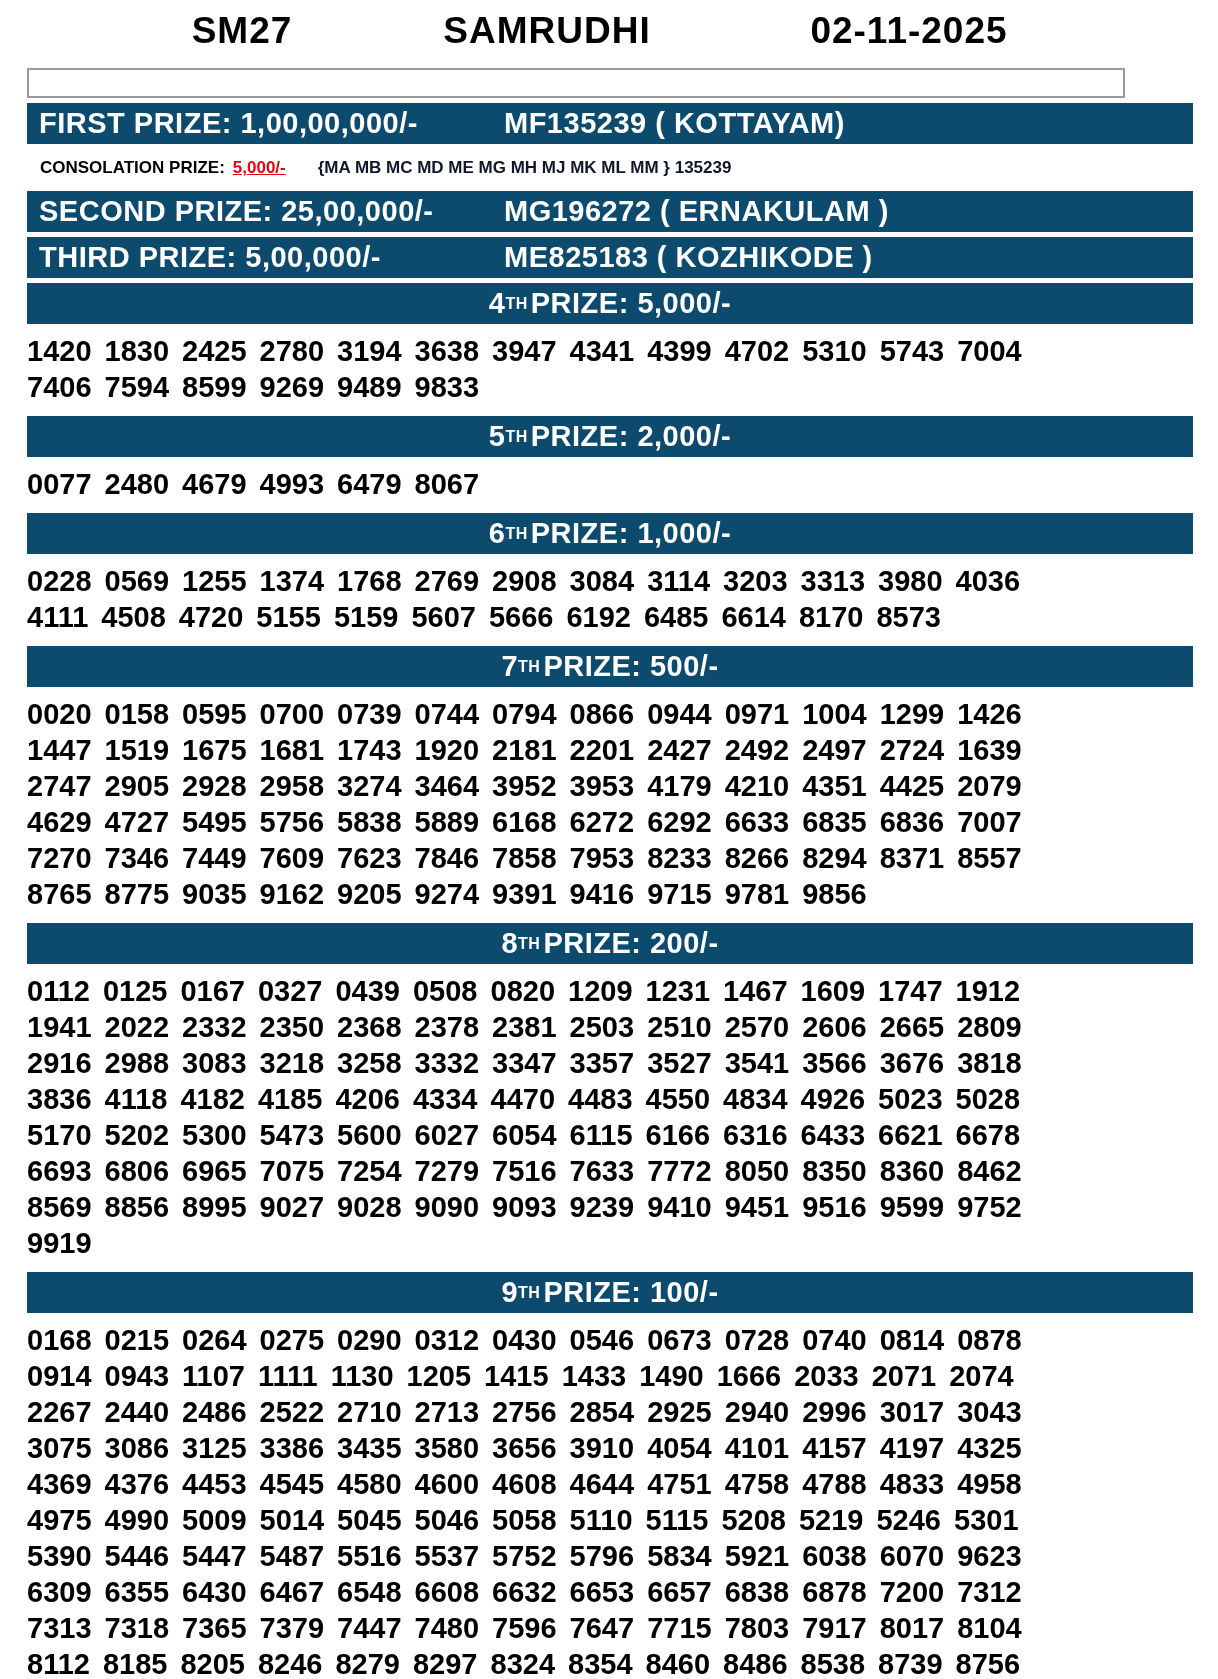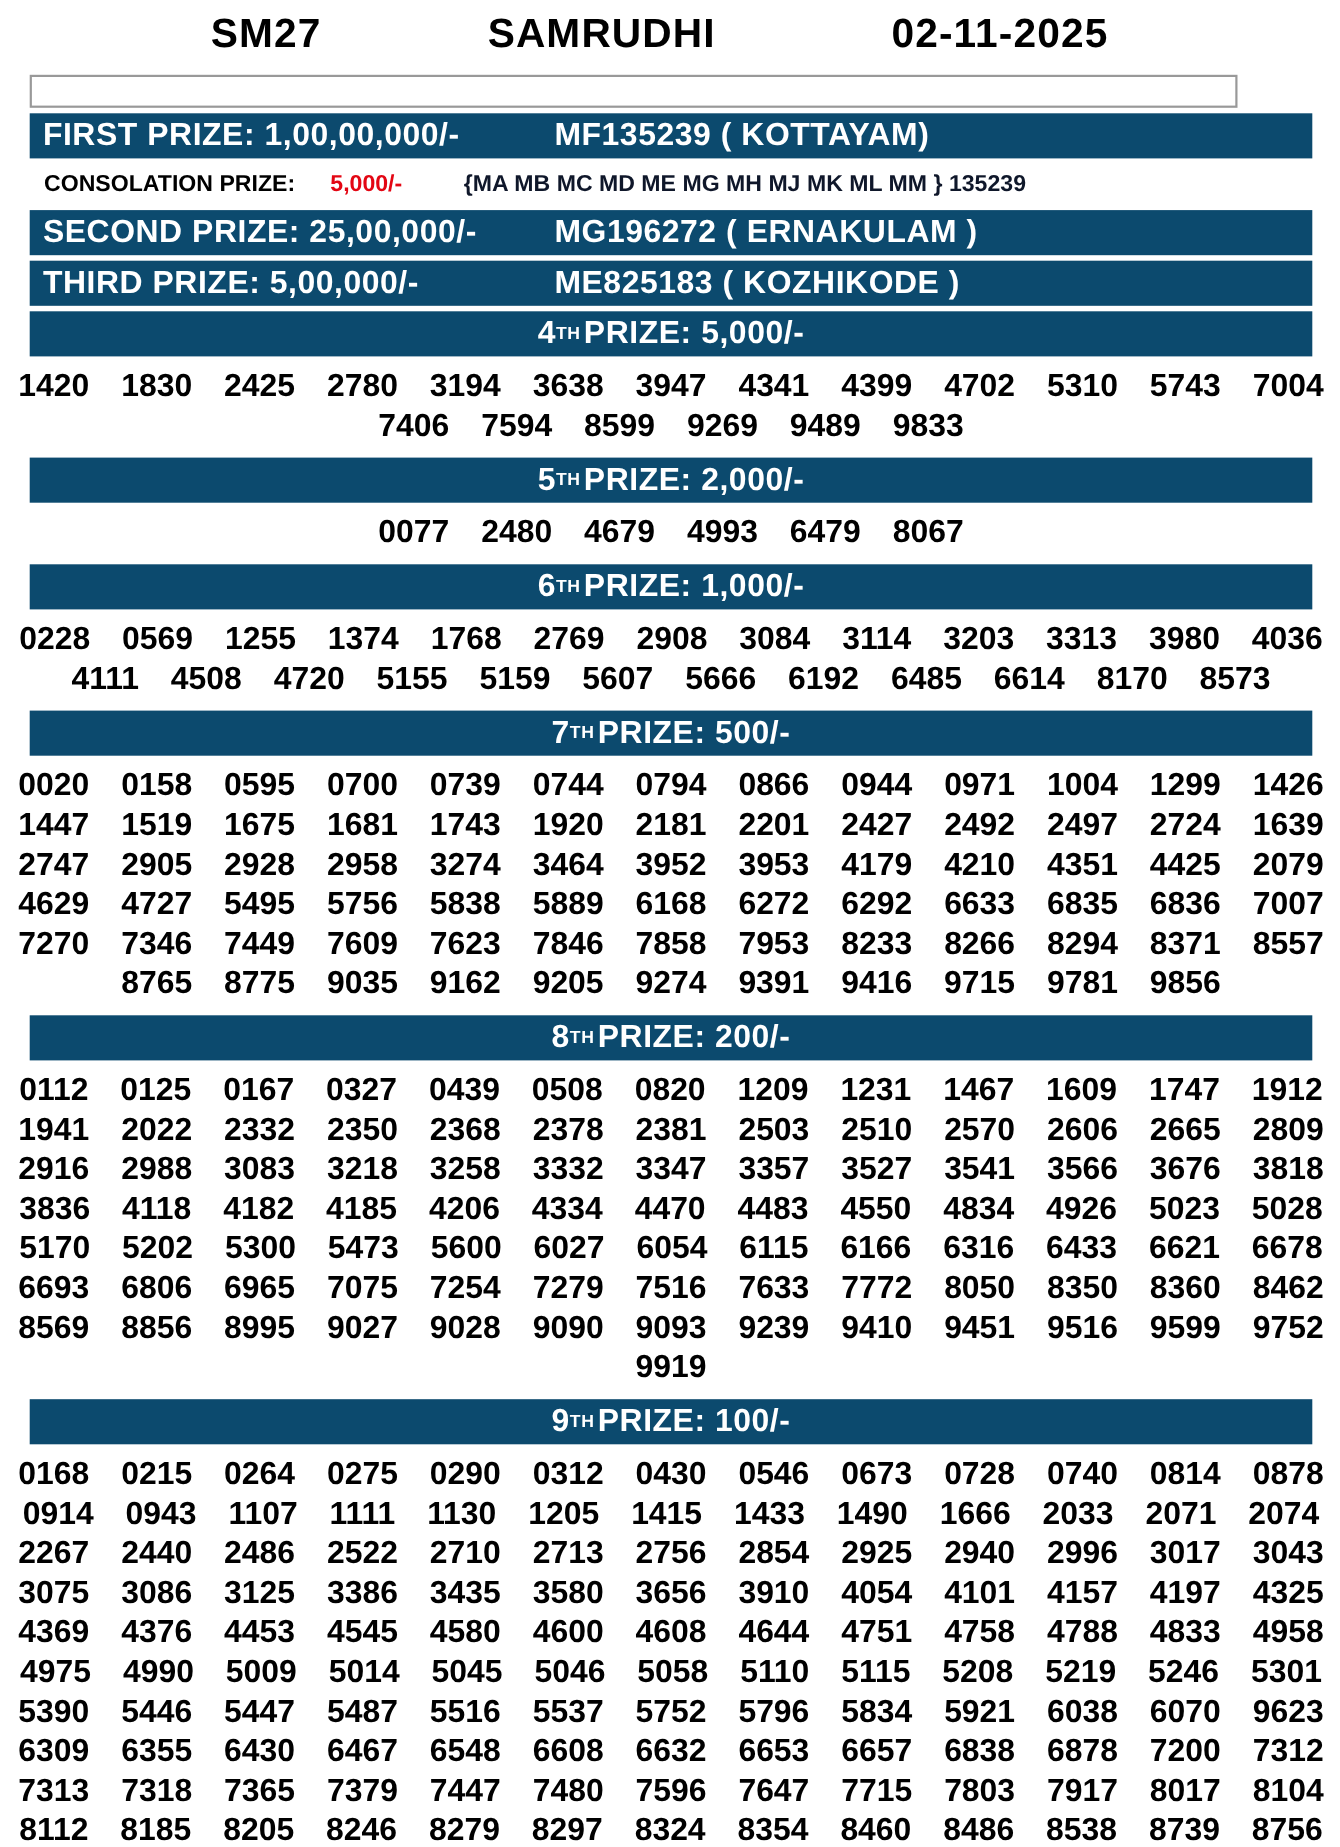--- a/index.html
+++ b/index.html
@@ -30,28 +30,28 @@
     display:flex;align-items:center;
     height:41px;margin:5px 0;padding:0 10px 0 12px;
     font-size:29px;letter-spacing:.5px;white-space:nowrap;
   }
   .bar .lbl{width:465px;flex:0 0 auto;}
   .bar.center{justify-content:center;padding:0;}
   .bar sup{font-size:16px;line-height:1;vertical-align:super;margin-right:3px;}
   
   .conso{
     display:flex;align-items:center;height:37px;margin:2px 0;
-    font-weight:bold;font-size:21px;white-space:nowrap;padding-left:13px;gap:24px;
+    font-weight:bold;font-size:17px;white-space:nowrap;padding-left:13px;
   }
-  .conso .amt{margin-left:8px;}
+  .conso .amt{margin-left:8px;text-decoration:underline;}
   .conso .series{margin-left:32px;color:#0f172a;}
   
   .numgrid{padding:4px 0 6px 0;}
   .numrow{
-    display:flex;justify-content:center;column-gap:29px;
+    display:flex;column-gap:13px;
     font-weight:bold;font-size:29px;line-height:36px;letter-spacing:0;
   }
   .numrow span{white-space:nowrap;}
 </style>
 </head>
 <body>
 
 <div class="page">
 
   <div class="title-row">

